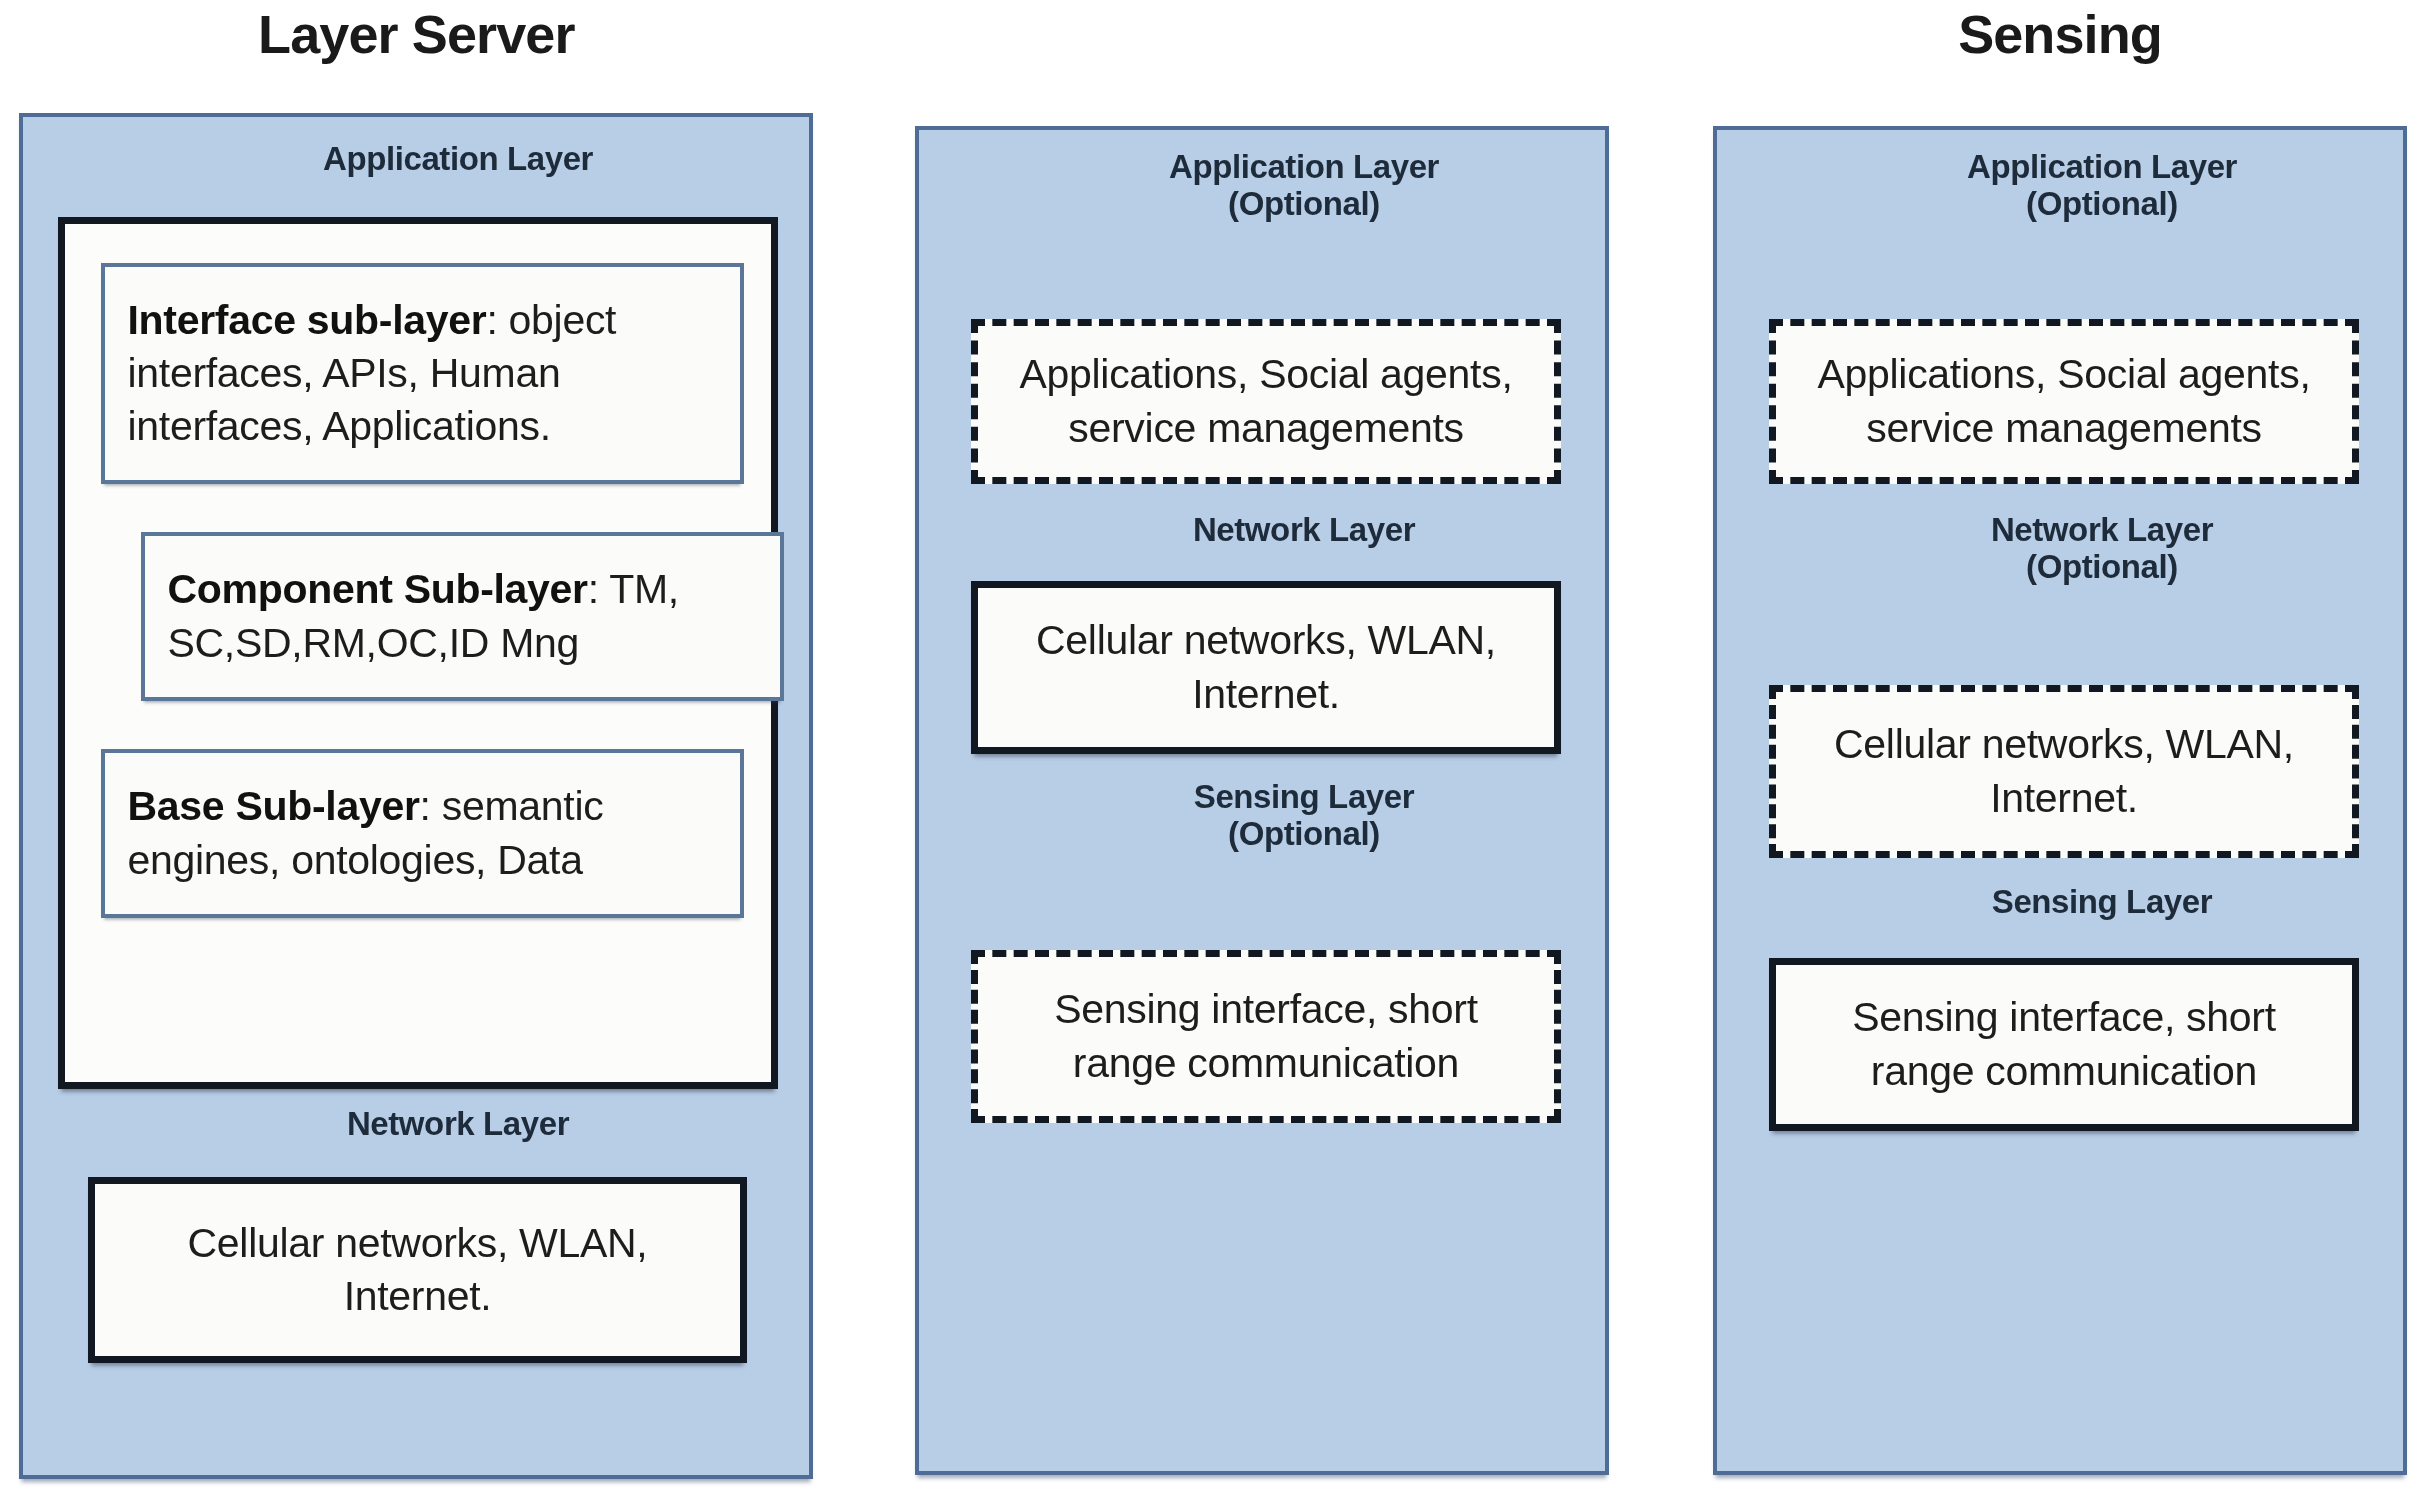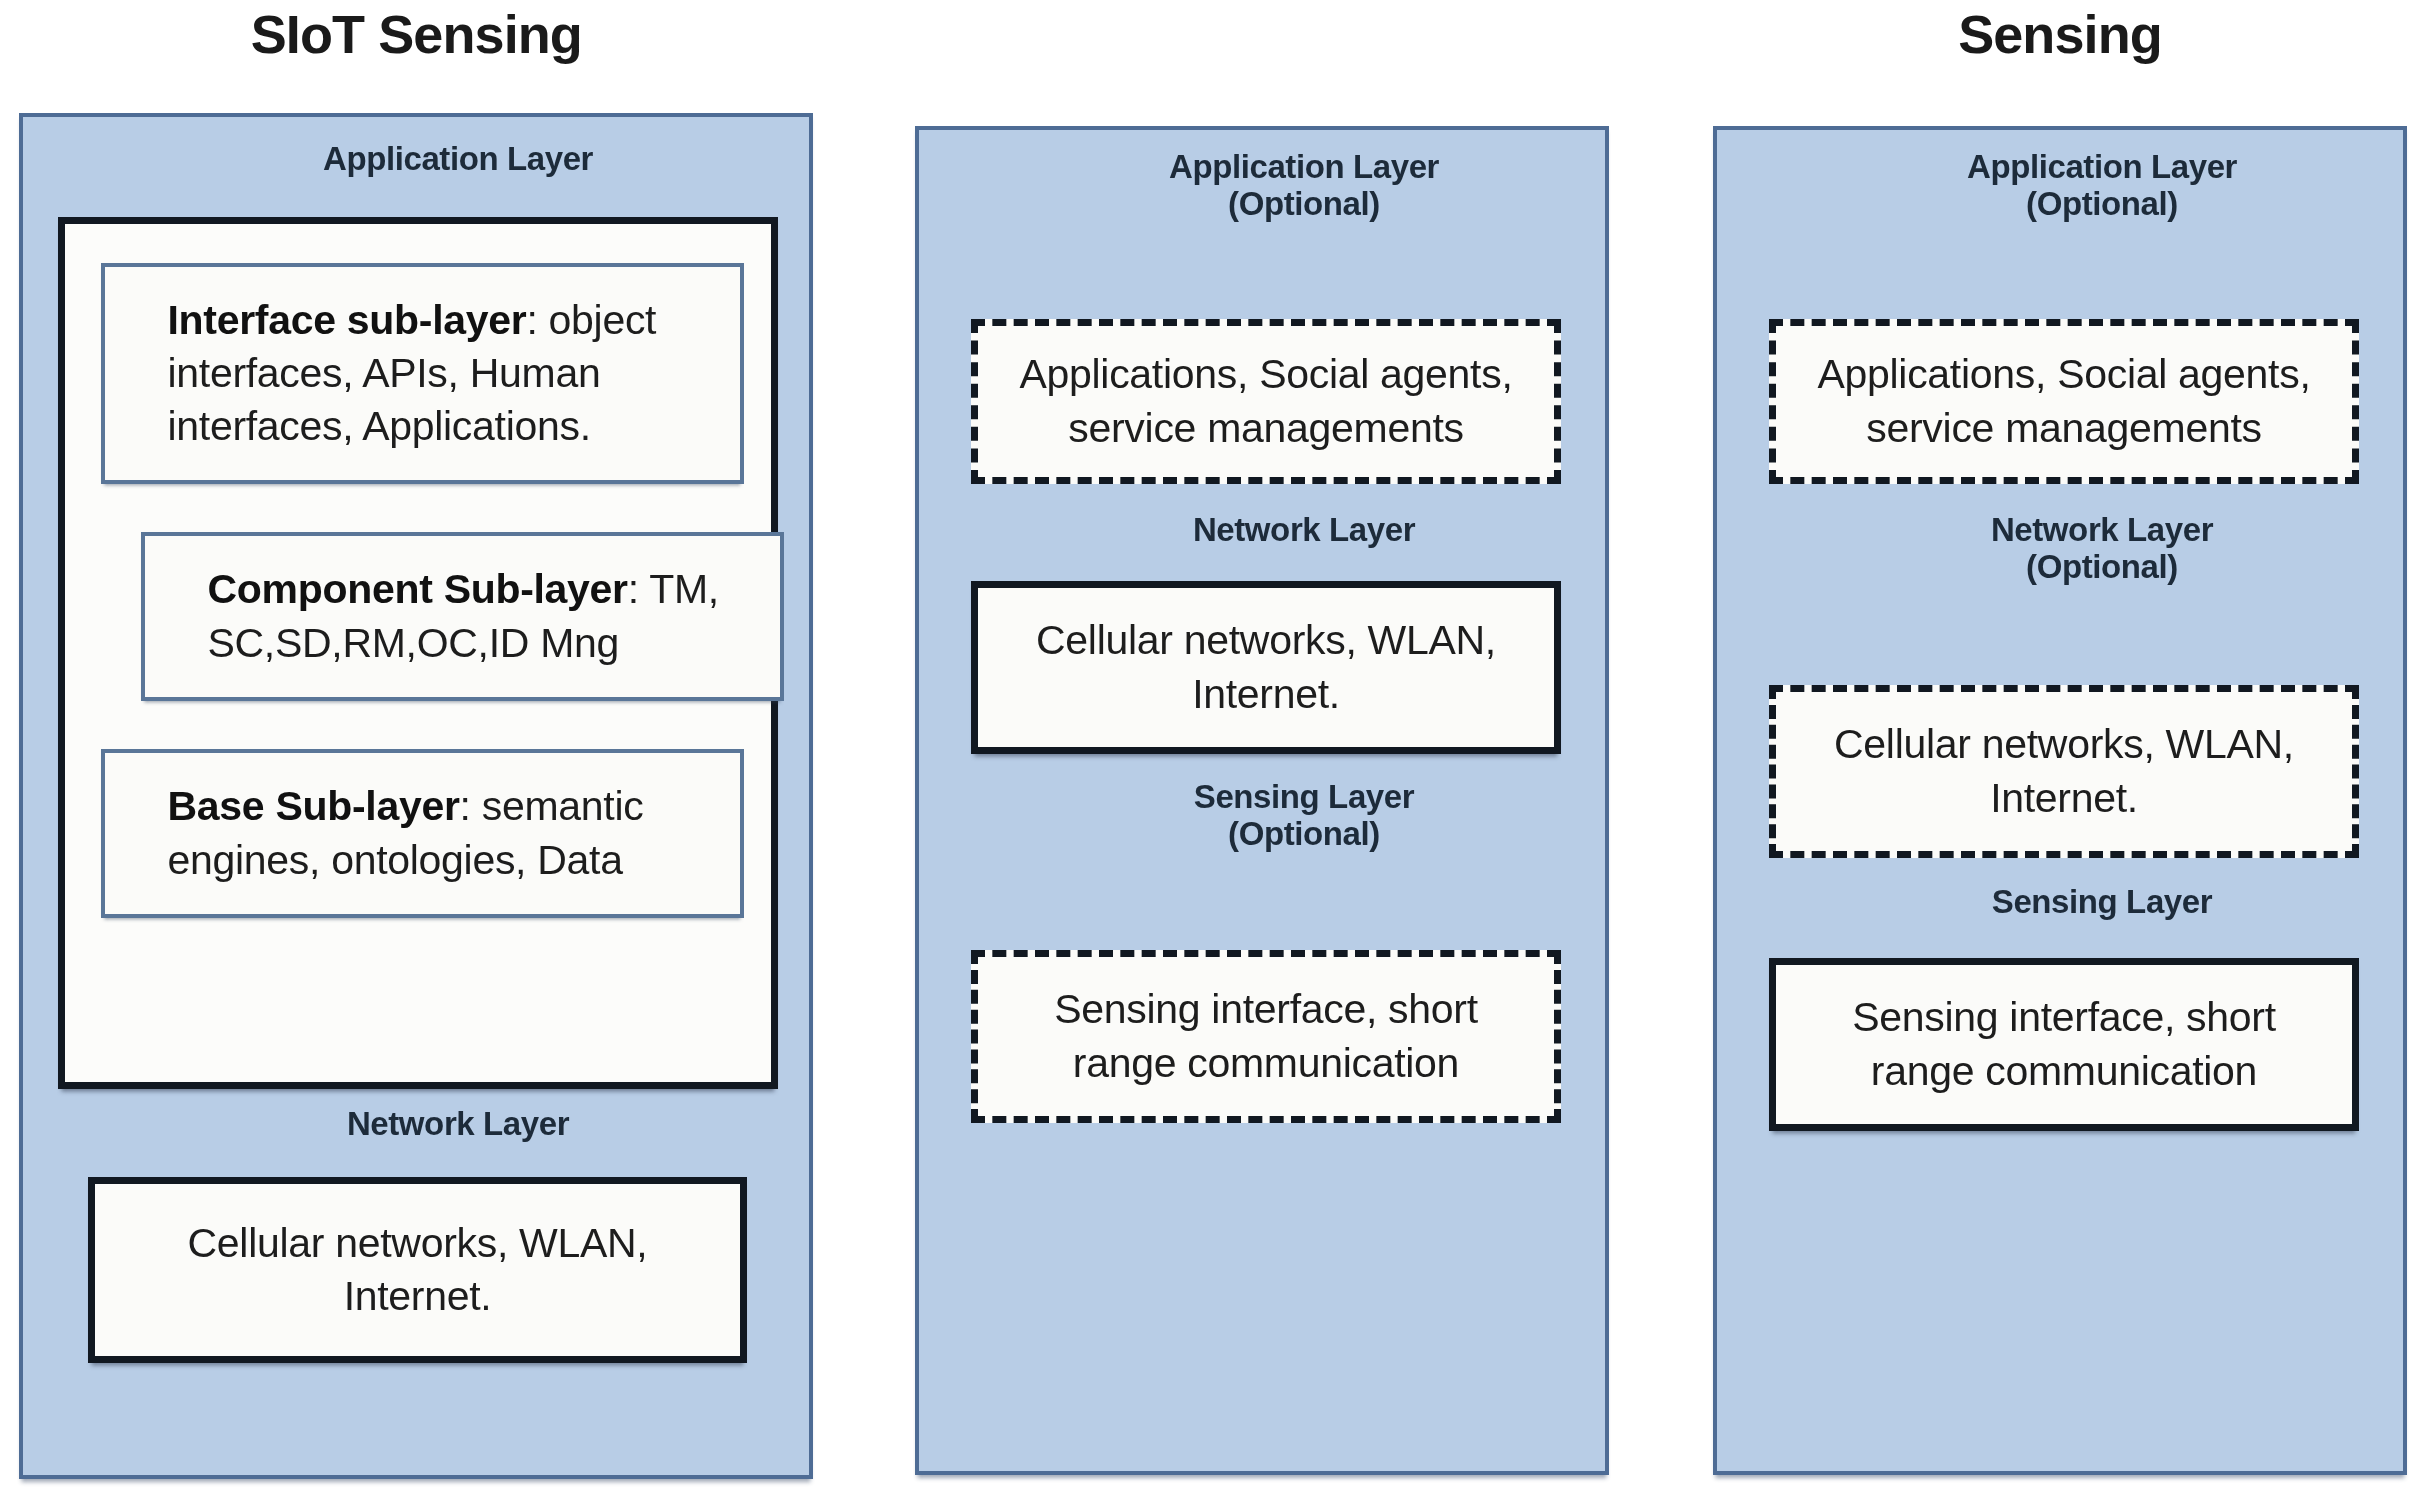--- a/index.html
+++ b/index.html
@@ -68,21 +68,20 @@
   .content-box {
     position: absolute;
     box-sizing: border-box;
     background: #fbfbf9;
     display: flex;
     align-items: center;
   }
   .content-box.thin {
     border: 4.3px solid #5a7698;
     box-shadow: 0 4.3px 3.5px -2.6px rgba(50, 65, 90, 0.5);
-    padding-left: 40px;
   }
   .content-box.solid {
     border: 7.8px solid #111821;
     box-shadow: 0 5.2px 4.3px -2.6px rgba(40, 50, 70, 0.5);
   }
   .content-box.dashed {
     border: 7.8px dashed #111821;
     box-shadow: none;
   }
 
@@ -96,21 +95,21 @@
     letter-spacing: -0.3px;
   }
   .box-text.centered-pad { padding: 0 35px; text-align: center; }
   .box-text b { font-weight: 700; color: #111111; }
 </style>
 </head>
 <body>
 
 <div id="stage">
 
-  <div class="col-title" style="left:17.3px; top:7px; width:798px;">SIoT Sensing</div>
+  <div class="col-title" style="left:17.3px; top:7px; width:798px;">Layer Server</div>
 
   <div class="panel" style="left:19px; top:113px; width:794px; height:1366px;">
 
     <div class="layer-title" style="left:0px; top:24px; width:100%;">Application Layer</div>
 
     <div class="group-box" style="left:35px; top:100px; width:720px; height:872px;">
 
       <div class="content-box thin" style="left:36px; top:39px; width:643px; height:221px;">
         <span class="box-text"><b>Interface sub-layer</b><span>: object interfaces, APIs, Human interfaces, Applications.</span></span>
       </div>

